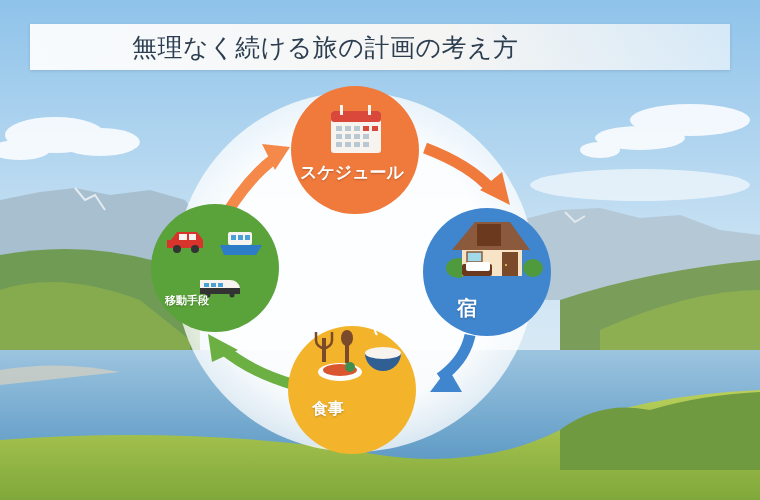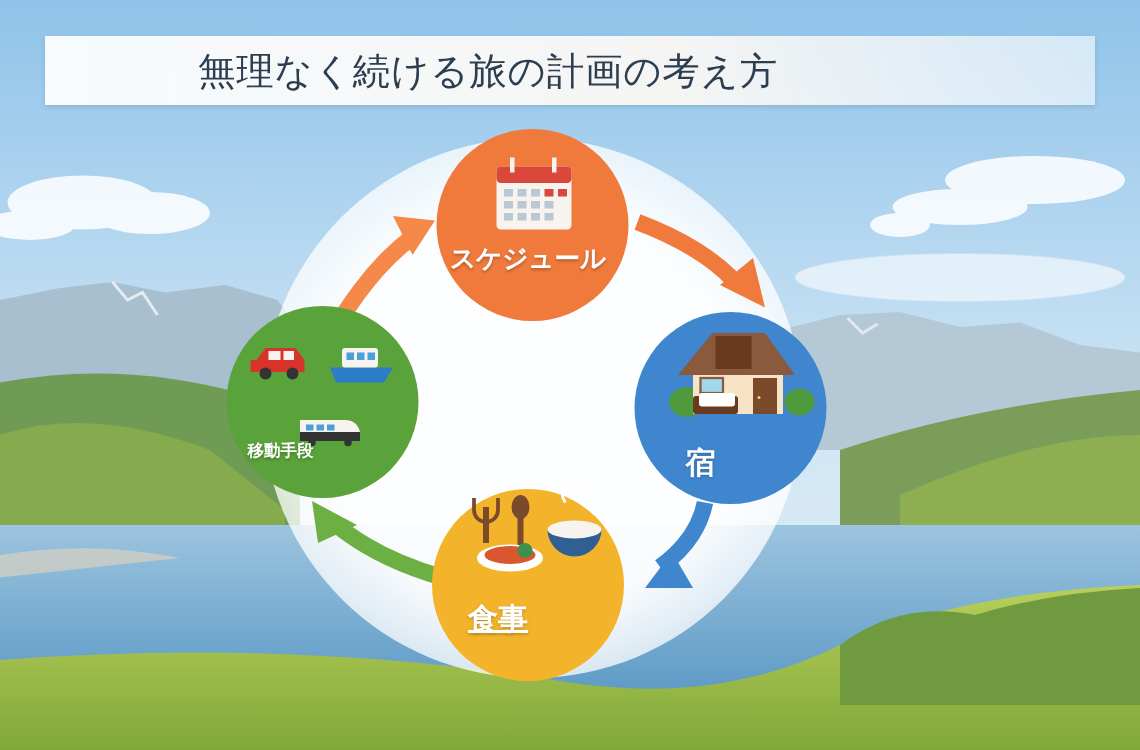--- a/index.html
+++ b/index.html
@@ -150,14 +150,14 @@
     <circle cx="208" cy="295" r="2.5" fill="#333"></circle>
       <circle cx="232" cy="295" r="2.5" fill="#333"></circle>
   </g>
 </svg>
 
 <div class="banner"></div>
 <div class="banner-title">無理なく続ける旅の計画の考え方</div>
 
 <div class="node-label" style="left:300px; top:161px; width:110px; font-size:17px;">スケジュール</div>
 <div class="node-label" style="left:457px; top:295px; width:60px; font-size:20px;">宿</div>
-<div class="node-label" style="left:312px; top:399px; width:80px; font-size:20px;text-decoration:underline;">食事</div>
+<div class="node-label" style="left:312px; top:399px; width:80px; font-size:16px;">食事</div>
 <div class="node-label" style="left:165px; top:293px; width:100px; font-size:11px;">移動手段</div>
 
 </body></html>

